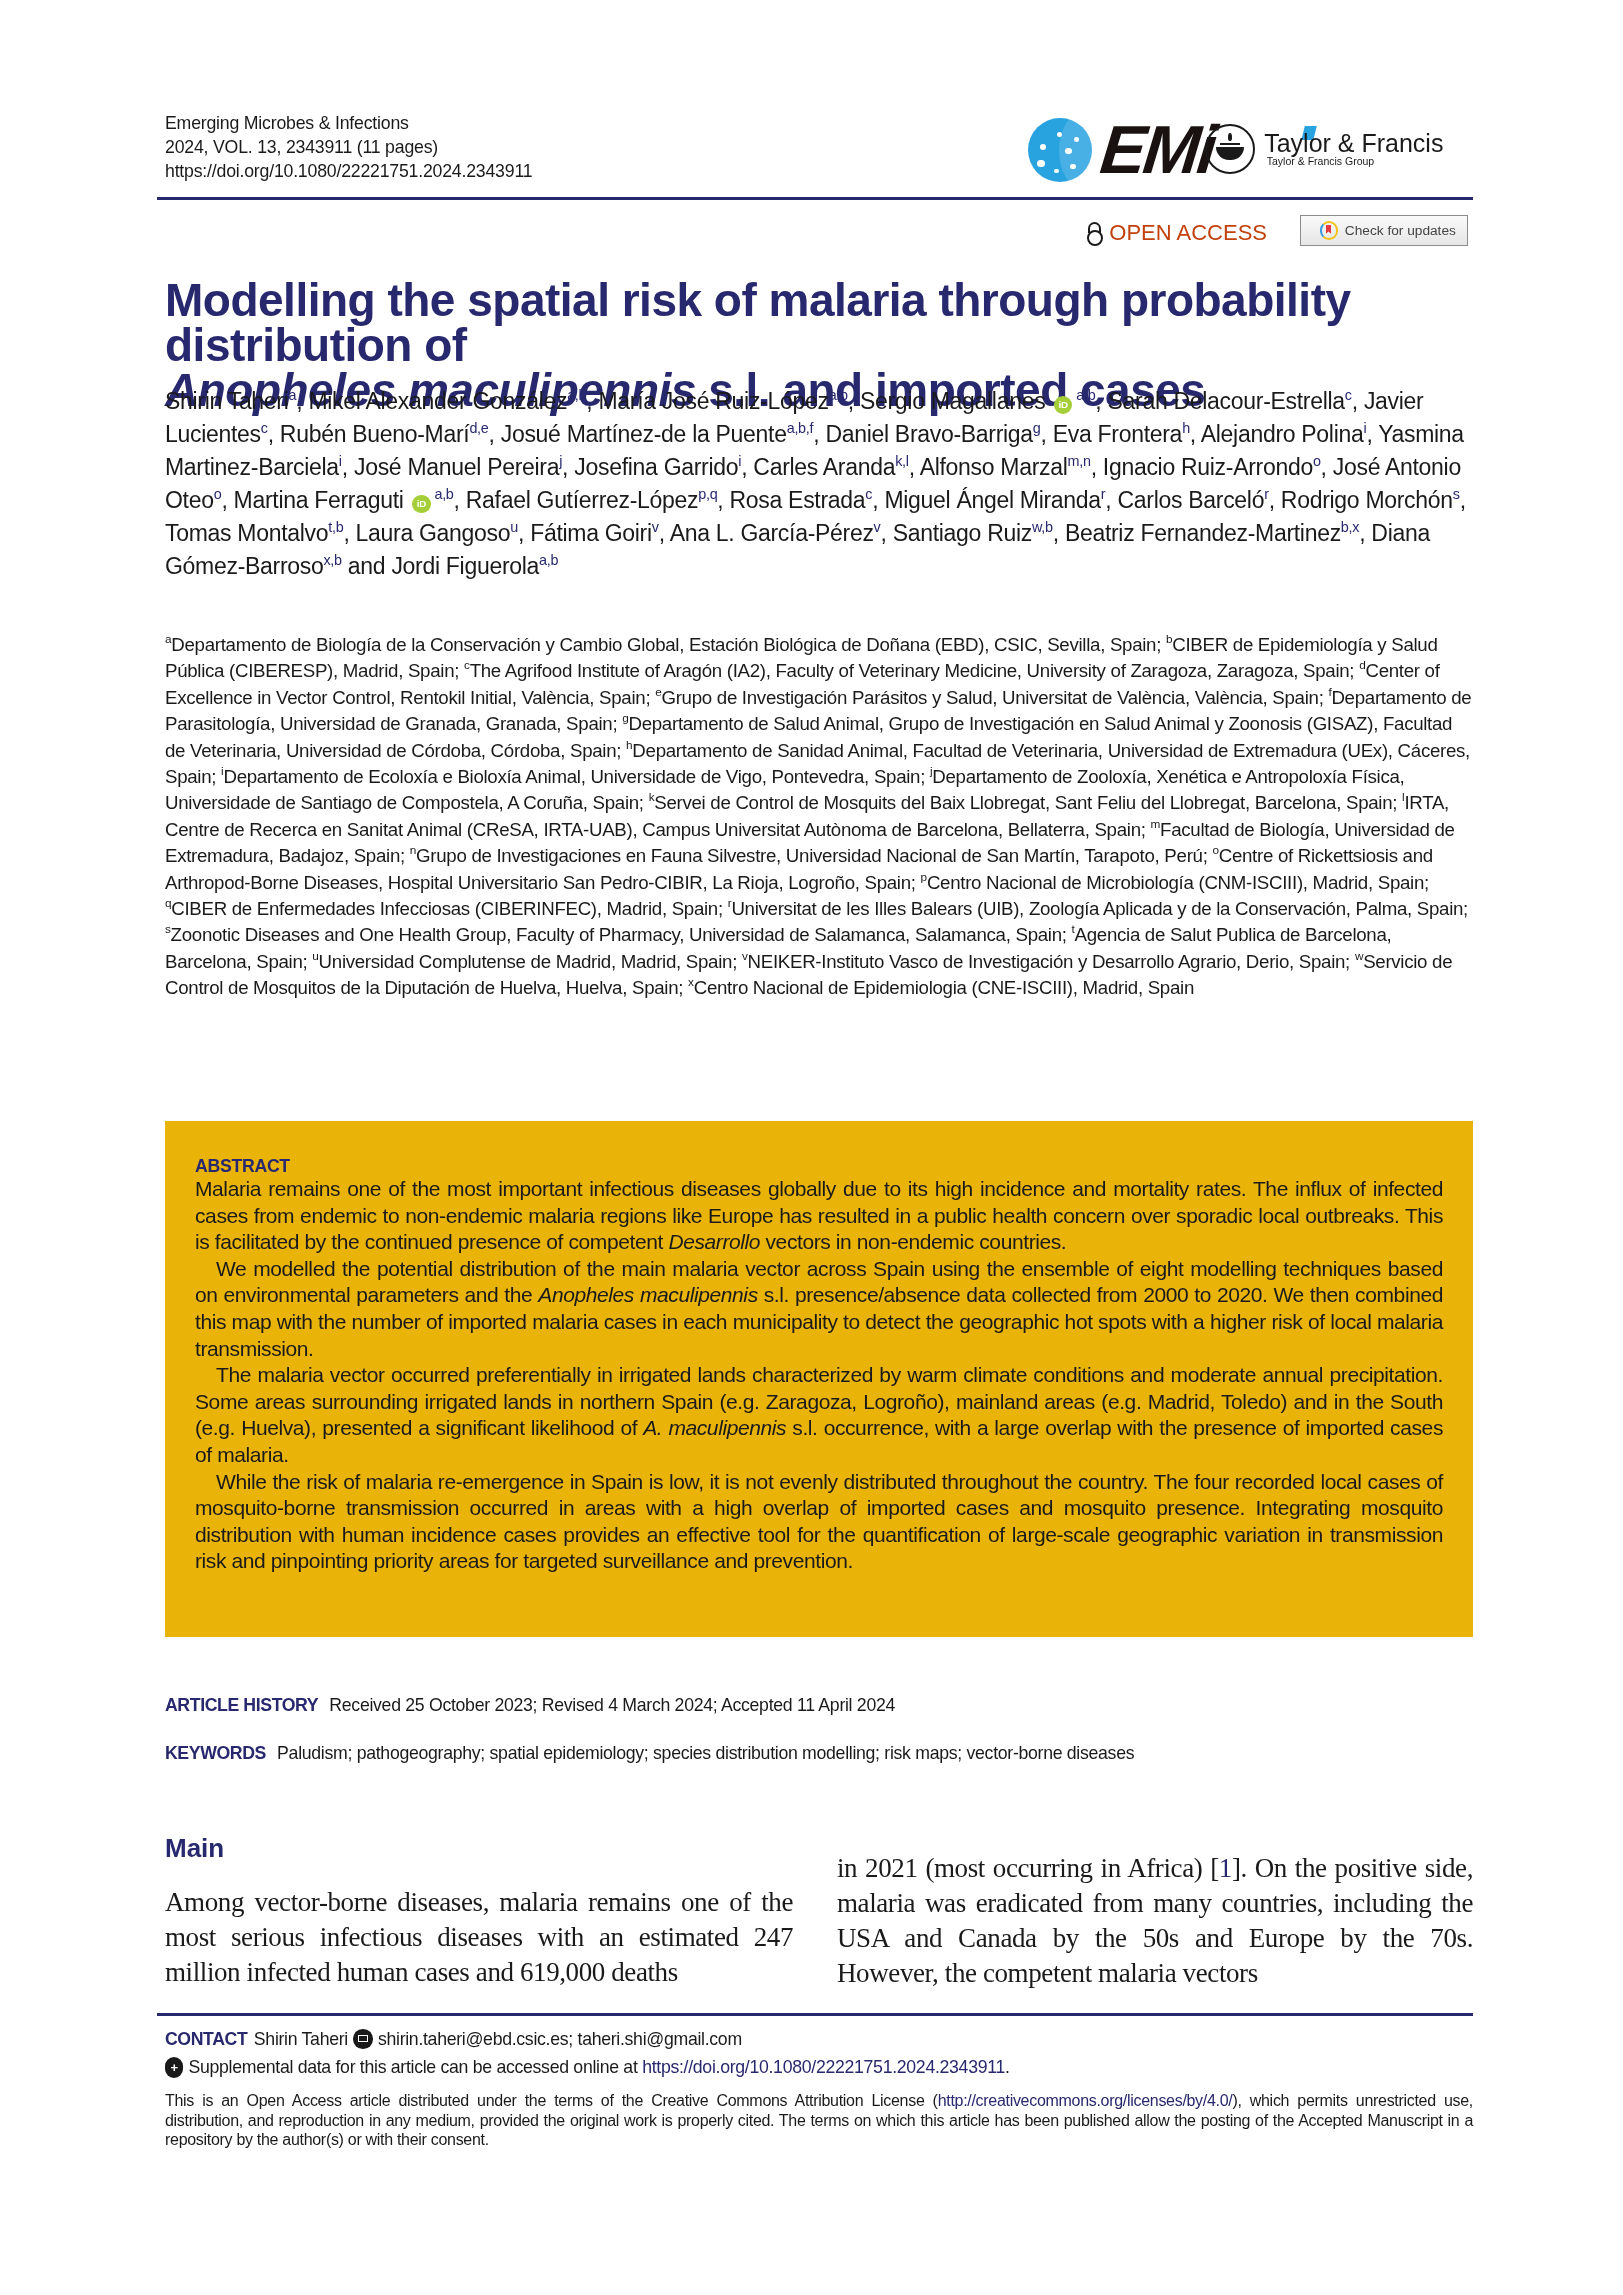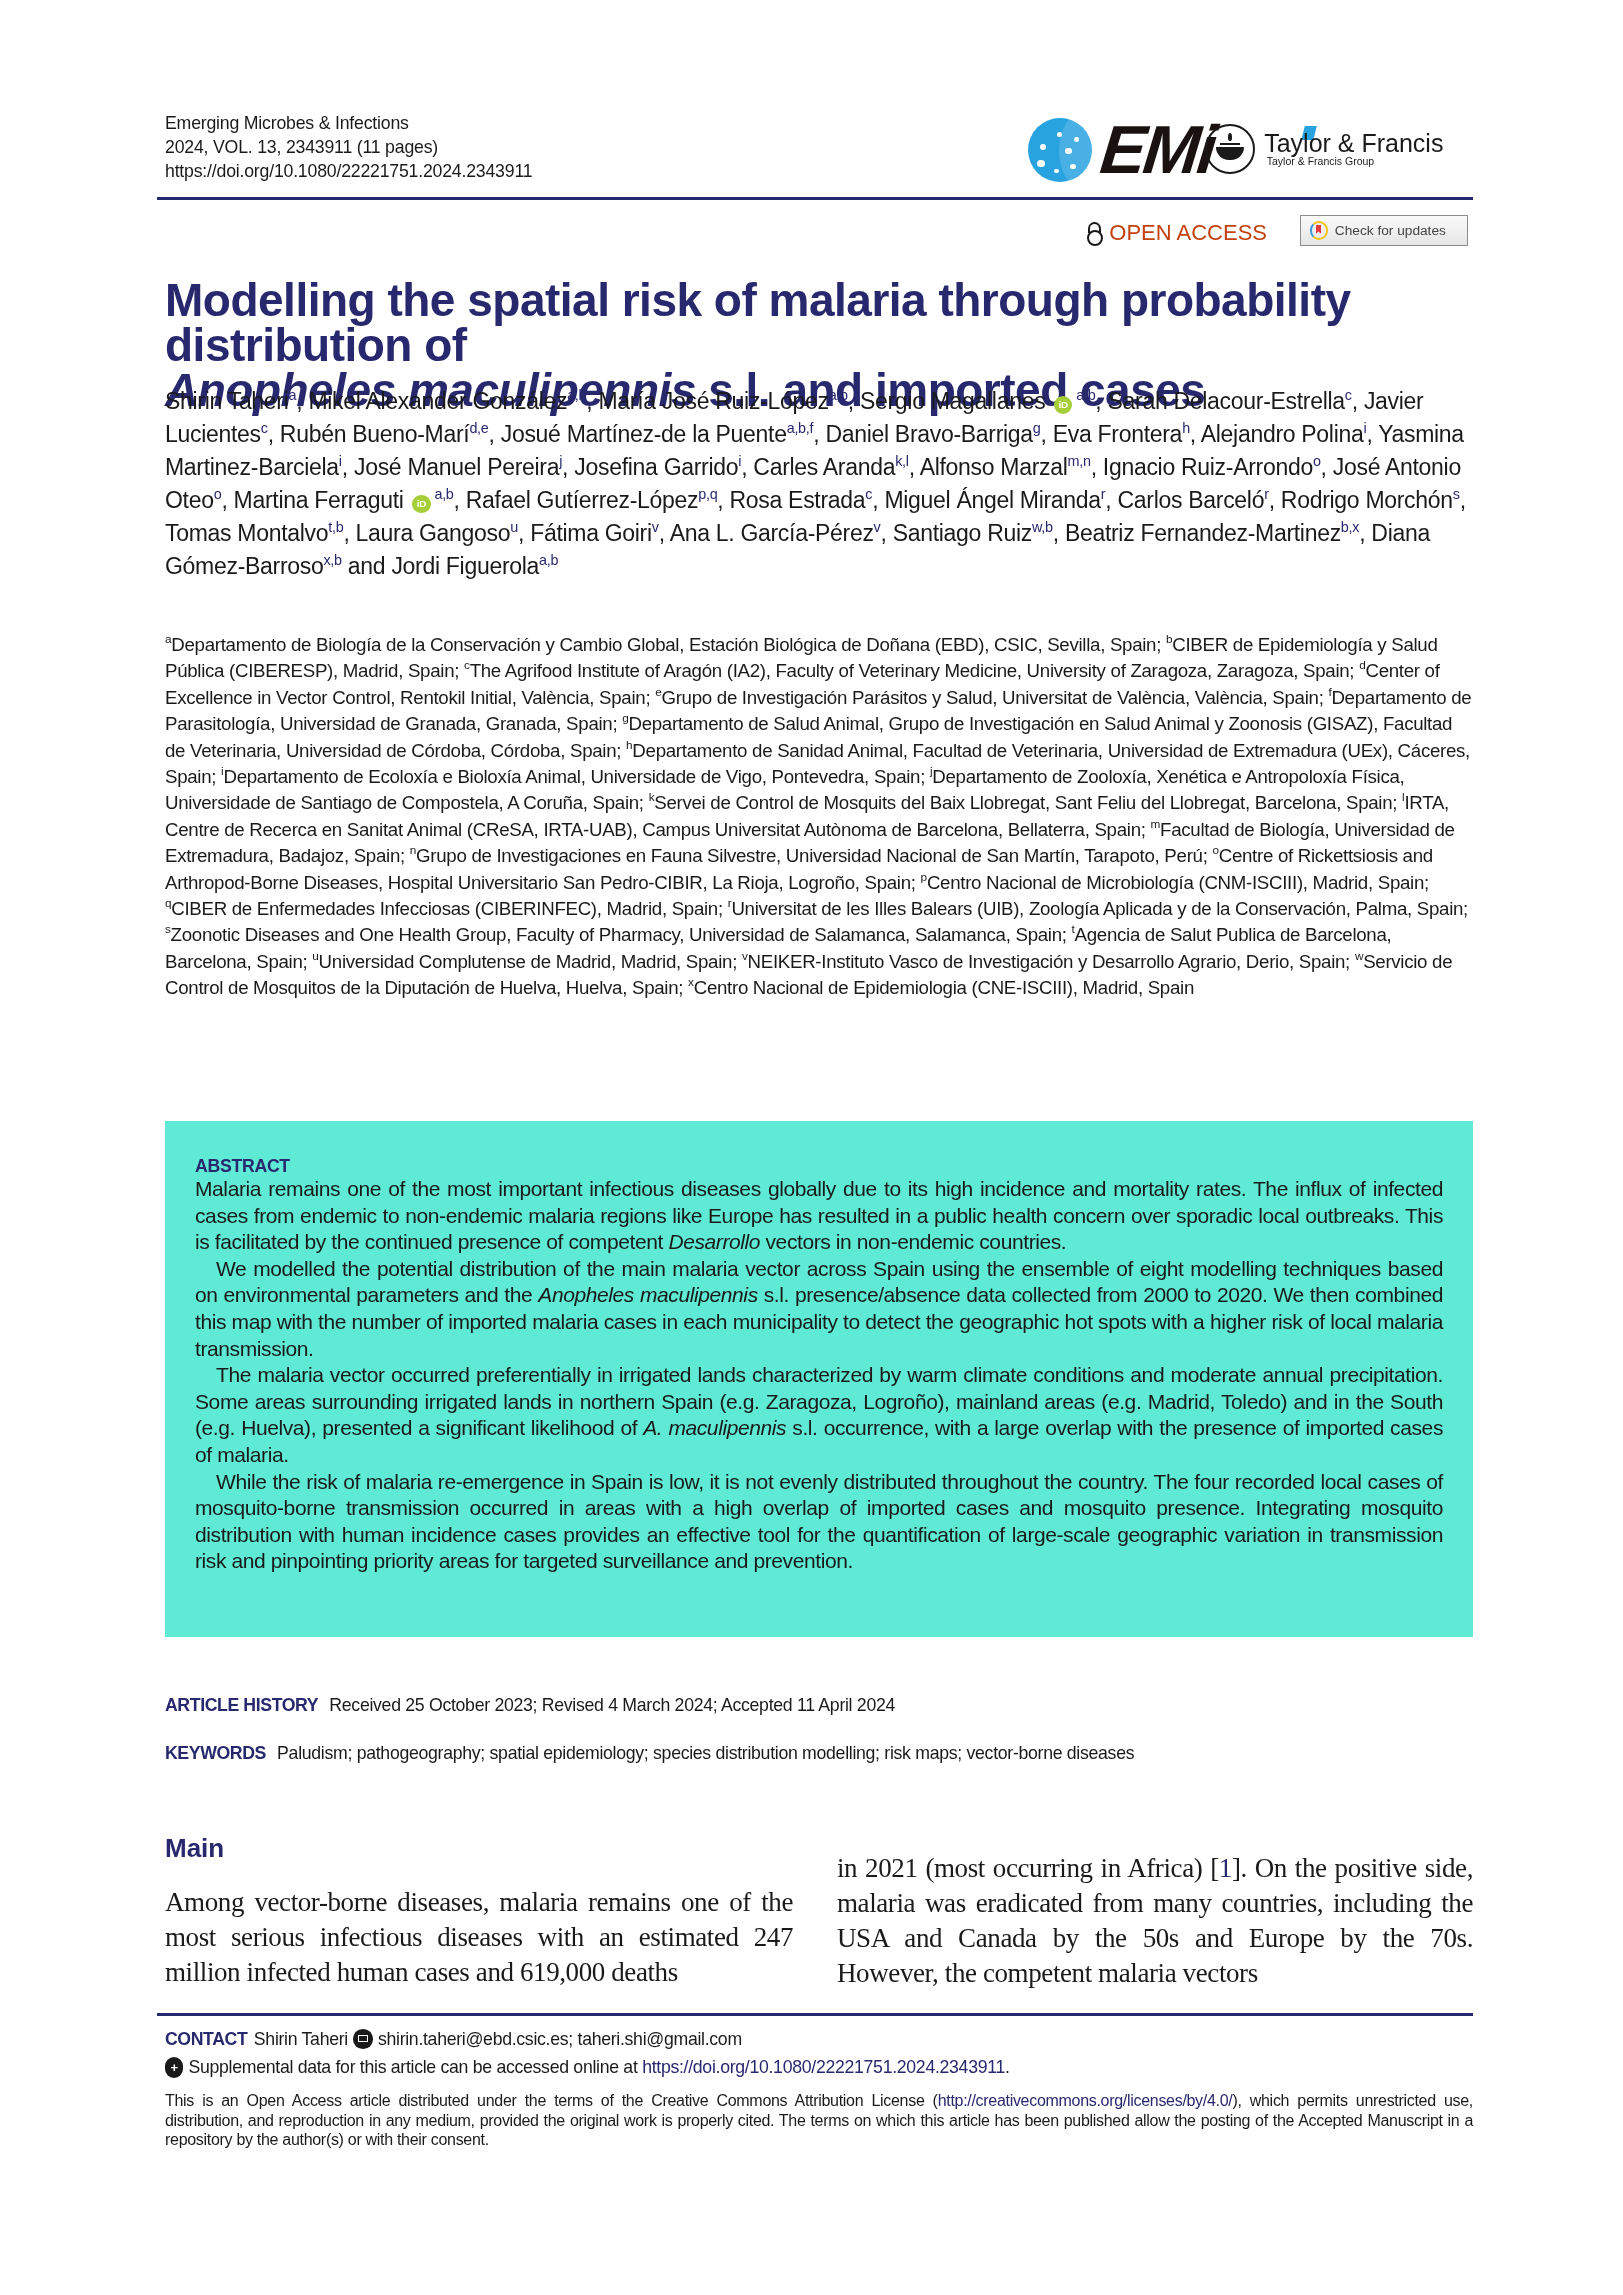--- a/index.html
+++ b/index.html
@@ -24,39 +24,39 @@
   .tf-flame { position: absolute; left: 21px; top: 7.9px; width: 3.9px; height: 7.9px; border-radius: 50% 50% 40% 40%; background: #1a1a1a; }
   .tf-words { margin-left: 9.2px; }
   .tf-title { font-size: 25px; line-height: 26px; color: #1a1a1a; }
   .tf-sub { font-size: 10.5px; line-height: 11.8px; color: #1a1a1a; margin-left: 2.6px; }
   #header-rule { position: absolute; left: 157px; top: 197px; width: 1316px; height: 2.6px; background: #27286e; }
 
   #open-access { position: absolute; left: 1087px; top: 220px; font-size: 22px; display: flex; align-items: center; color: #c2410c; }
   .oa-lock { width: 14.4px; height: 22px; position: relative; margin-right: 7.9px; }
   .oa-lock .shackle { position: absolute; left: 1.3px; top: 0; width: 9.2px; height: 9.2px; border: 2.6px solid #1a1a1a; border-bottom: none; border-radius: 6.5px 6.5px 0 0; }
   .oa-lock .body { position: absolute; left: 0; top: 7.9px; width: 11.8px; height: 11.8px; border: 2.6px solid #1a1a1a; border-radius: 50%; }
-  #check-updates { position: absolute; left: 1300px; top: 215px; width: 168px; height: 31px; border: 1.3px solid #8c8c8c; background: linear-gradient(#fafafa, #e6e6e6); display: flex; align-items: center; font-size: 13.7px; color: #444; box-sizing: border-box; padding-left: 9px; cursor: pointer; }
+  #check-updates { position: absolute; left: 1300px; top: 215px; width: 168px; height: 31px; border: 1.3px solid #8c8c8c; background: linear-gradient(#fafafa, #e6e6e6); display: flex; align-items: center; font-size: 13.7px; color: #444; box-sizing: border-box; padding-left: 19px; cursor: pointer; }
   .cu-icon { width: 18.3px; height: 18.3px; border-radius: 50%; border: 2.6px solid #f2c31b; border-left-color: #3a9ad9; box-sizing: border-box; position: relative; margin-right: 6.5px; }
   .cu-icon::after { content: ""; position: absolute; left: 3.9px; top: 1.3px; width: 5.2px; height: 9.2px; background: #e0393e; clip-path: polygon(0 0, 100% 0, 100% 100%, 50% 75%, 0 100%); }
 
   
   #article-title { position: absolute; left: 165px; top: 278px; width: 1309px; font-size: 46px; line-height: 45px; font-weight: bold; color: #27286e; letter-spacing: -0.5px; }
   #article-title .it { font-style: italic; }
 
   
   #authors { position: absolute; left: 165px; top: 385px; width: 1308px; font-size: 23px; line-height: 33px; letter-spacing: -0.3px; }
   #authors sup { font-size: 14.4px; color: #27286e; vertical-align: 9.2px; line-height: 0; }
   .orcid { display: inline-block; width: 18.3px; height: 18.3px; border-radius: 50%; background: #a6ce39; color: #fff; font-size: 9.8px; font-weight: bold; text-align: center; line-height: 18.3px; vertical-align: 1.3px; margin: 0 3.9px 0 2.6px; cursor: pointer; }
 
   
   #affiliations { position: absolute; left: 165px; top: 632px; width: 1308px; font-size: 18.7px; line-height: 26.4px; letter-spacing: -0.3px; }
   #affiliations sup { font-size: 11.8px; vertical-align: 7.9px; line-height: 0; }
 
   
-  #abstract-box { position: absolute; left: 165px; top: 1121px; width: 1308px; height: 516px; background: #5eead4; }
+  #abstract-box { position: absolute; left: 165px; top: 1121px; width: 1308px; height: 516px; background: #eab308; }
   #abstract-heading { position: absolute; left: 30px; top: 35px; font-size: 17.7px; font-weight: bold; color: #27286e; letter-spacing: -0.3px; }
   #abstract-body { position: absolute; left: 30px; top: 55px; width: 1248px; font-size: 21px; line-height: 26.6px; text-align: justify; letter-spacing: -0.4px; }
   #abstract-body p { margin: 0; }
   #abstract-body p + p { text-indent: 21px; }
 
   
   #history { position: absolute; left: 165px; top: 1695px; font-size: 17.7px; letter-spacing: -0.3px; }
   #keywords { position: absolute; left: 165px; top: 1743px; font-size: 17.7px; letter-spacing: -0.3px; }
   .label-bold { font-weight: bold; color: #27286e; margin-right: 6.5px; letter-spacing: -0.4px; }
 

